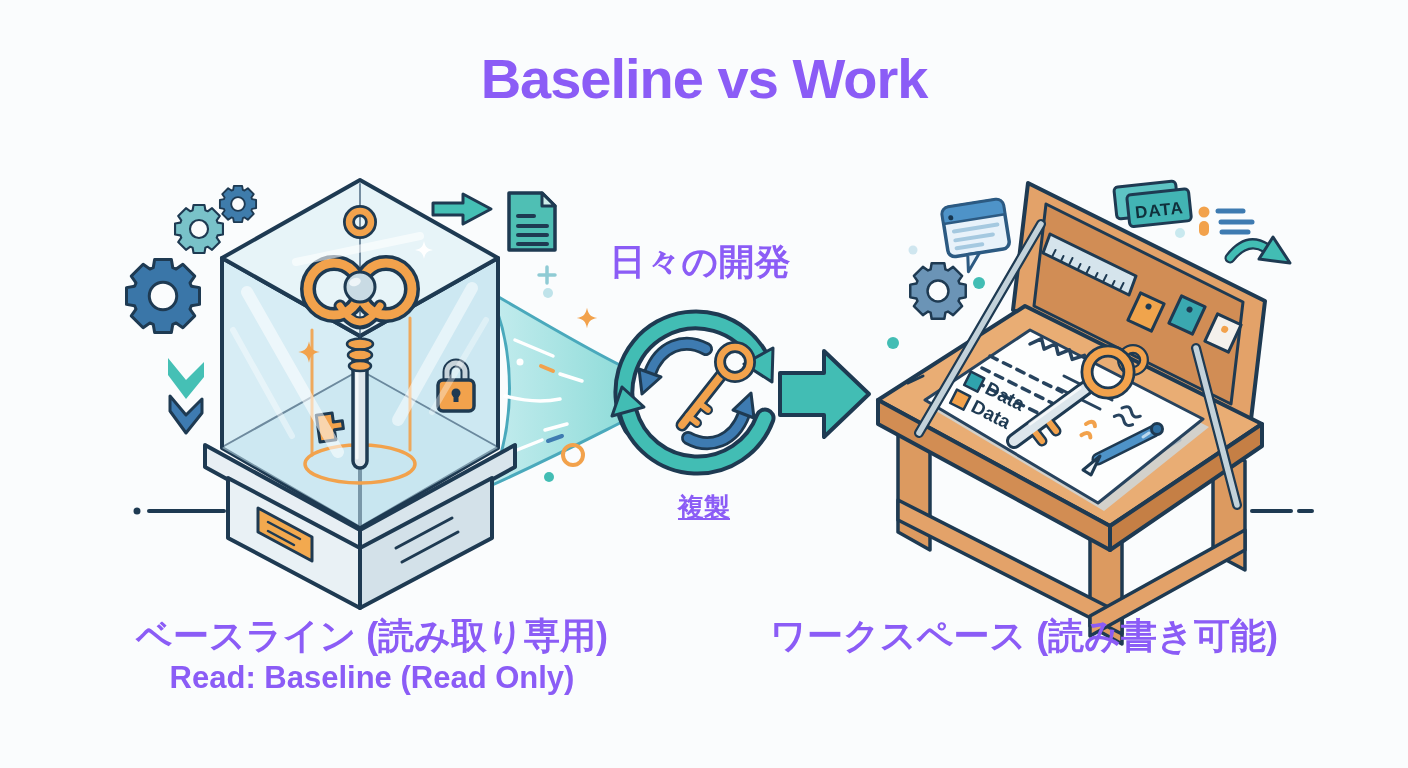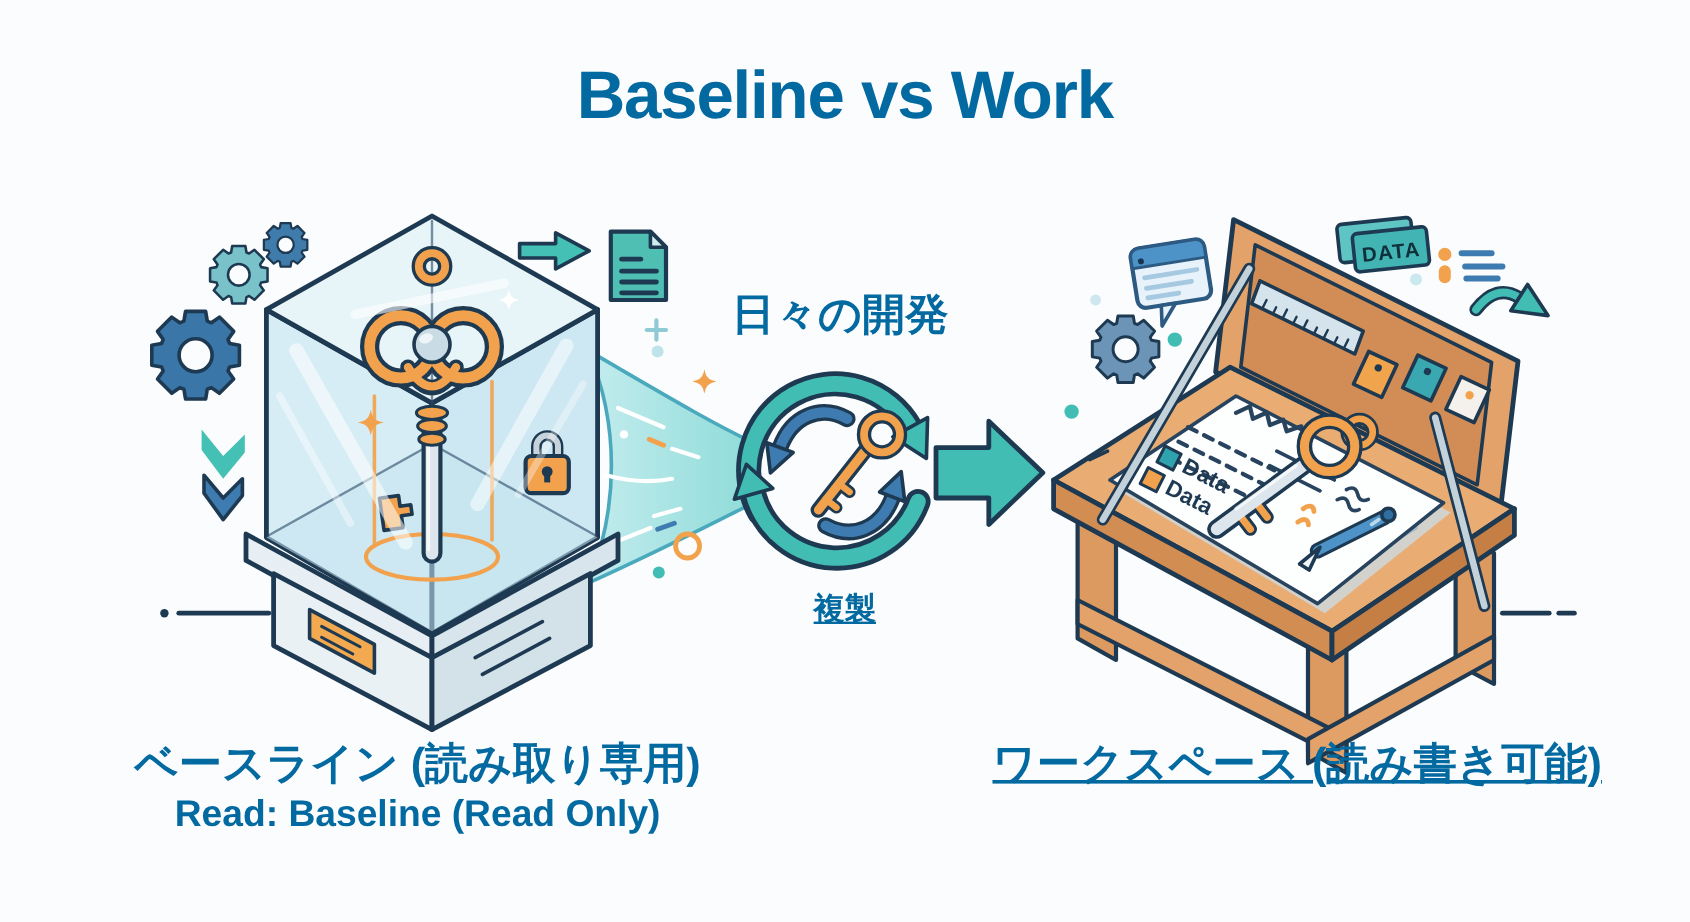--- a/index.html
+++ b/index.html
@@ -1,28 +1,28 @@
 <!DOCTYPE html>
 <html><head>
 <meta charset="utf-8">
 <style>
   html,body{margin:0;padding:0;background:#fafcfd;}
   #canvas{position:relative;width:1408px;height:768px;background:#fafcfd;overflow:hidden;
           font-family:"Liberation Sans","DejaVu Sans",sans-serif;color:#1b344e;}
   #art{position:absolute;left:0;top:0;}
   svg *{stroke-linejoin:round;stroke-linecap:round;}
-  .txt{position:absolute;transform:translateX(-50%);white-space:nowrap;color:#0369a1;}
+  .txt{position:absolute;transform:translateX(-50%);white-space:nowrap;color:#8b5cf6;}
   .title{top:46px;left:704px;font-size:56px;font-weight:800;letter-spacing:-1px;}
   .mid-top{top:238px;left:700px;font-size:36px;font-weight:800;text-align:right;}
   .mid-b1{top:490px;left:704px;font-size:26px;font-weight:800;text-decoration:underline;}
   .mid-b2{top:531px;left:706px;font-size:33px;font-weight:800;}
   .cap-jp{top:612px;font-size:36px;font-weight:800;}
   .cap-en{top:660px;font-size:31px;font-weight:600;}
-  .left-cap{left:348px;}
-  .right-cap{left:1081px;text-decoration:underline;}
+  .left-cap{left:372px;}
+  .right-cap{left:1024px;}
 </style>
 </head>
 <body>
 
 <div id="canvas">
 
 <svg id="art" width="1408" height="768" viewBox="0 0 1408 768" xmlns="http://www.w3.org/2000/svg">
   <defs>
     <path id="gearPath" fill-rule="evenodd" d="M22.7,-7.8 L29.2,-6.7 L29.2,6.7 L22.7,7.8 L21.6,10.5 L25.4,15.9 L15.9,25.4 L10.5,21.6 L7.8,22.7 L6.7,29.2 L-6.7,29.2 L-7.8,22.7 L-10.5,21.6 L-15.9,25.4 L-25.4,15.9 L-21.6,10.5 L-22.7,7.8 L-29.2,6.7 L-29.2,-6.7 L-22.7,-7.8 L-21.6,-10.5 L-25.4,-15.9 L-15.9,-25.4 L-10.5,-21.6 L-7.8,-22.7 L-6.7,-29.2 L6.7,-29.2 L7.8,-22.7 L10.5,-21.6 L15.9,-25.4 L25.4,-15.9 L21.6,-10.5 Z M0,-11 A11,11 0 1 0 0,11 A11,11 0 1 0 0,-11 Z"></path>
     <path id="sparklePath" d="M0,-12 C1.6,-4 4,-1.6 12,0 C4,1.6 1.6,4 0,12 C-1.6,4 -4,1.6 -12,0 C-4,-1.6 -1.6,-4 0,-12 Z"></path>

